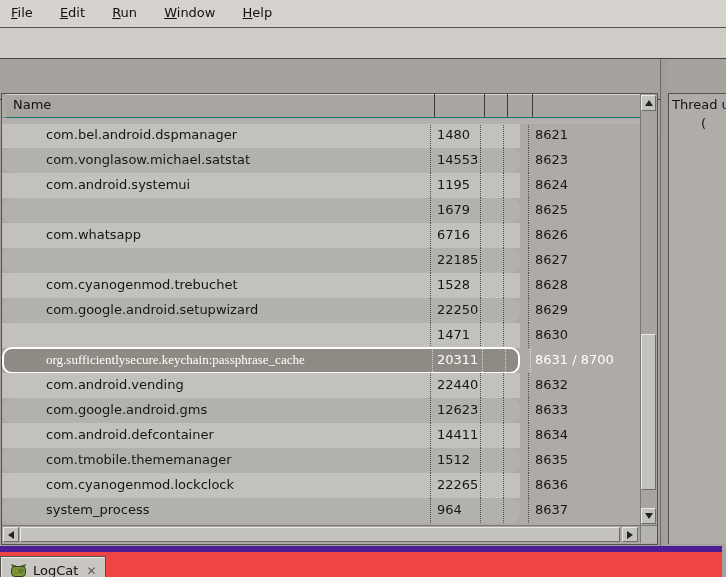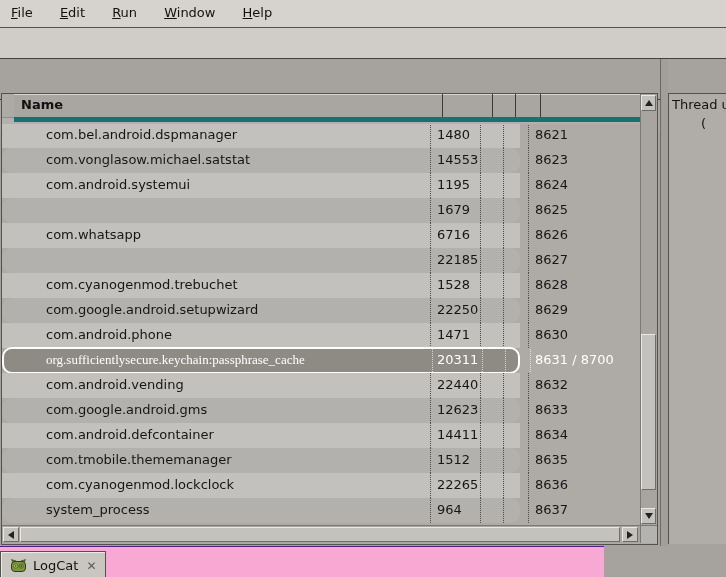--- a/index.html
+++ b/index.html
@@ -28,21 +28,21 @@
 
   
   #devices-toolbar{position:absolute;right:6px;top:5px;height:24px;display:flex;align-items:center;gap:5px;}
   .tbtn{width:22px;height:22px;display:flex;align-items:center;justify-content:center;}
   .tbtn.hl{background:#eae8e5;border:1px solid #b8b5b0;box-sizing:border-box;}
   .tsep{width:2px;height:18px;border-left:1px solid #8f8c88;border-right:1px solid #d9d7d3;margin:0 2px;}
   .tgap{width:14px;}
 
   
   #devices-content{position:absolute;left:1px;top:34px;width:655px;height:450px;border:1px solid #54524d;background:#aeaba7;overflow:hidden;}
-  #table-header{position:absolute;left:12px;top:0;width:639px;height:23px;background:#a9a6a2;border-bottom:5px solid #0f766e;box-shadow:inset 0 1px 0 #d8d6d2;font-weight:bold;}
+  #table-header{position:absolute;left:4px;top:0;width:639px;height:23px;background:#a9a6a2;border-bottom:1px solid #0f766e;box-shadow:inset 0 1px 0 #d8d6d2;}
   #table-header .hlabel{position:absolute;left:7px;top:3px;font-size:13px;color:#111;}
   .hsep{position:absolute;top:0;width:1px;height:23px;background:#3c3a37;}
   #rows{position:absolute;left:0;top:0;width:639px;height:431px;}
   .sliver{position:absolute;left:0;top:23px;width:639px;height:6px;background:#b3b1ad;border-top:1px solid #8f8c88;}
   .trow{position:absolute;left:0;width:518px;height:25px;font-size:13px;color:#161616;}
   .trow.light{background:#c3c1bd;}
   .trow.dark{background:#b3b1ad;border-radius:10px;}
   .trow .cname{position:absolute;left:44px;top:4px;white-space:nowrap;}
   .trow .cpid{position:absolute;left:435px;top:4px;}
   .trow .cport{position:absolute;left:533px;top:4px;white-space:nowrap;}
@@ -72,21 +72,21 @@
   .arr.l{border-top:4px solid transparent;border-bottom:4px solid transparent;border-right:6px solid #222;}
   .arr.r{border-top:4px solid transparent;border-bottom:4px solid transparent;border-left:6px solid #222;}
 
   
   #threads-content{position:absolute;left:0;top:34px;width:58px;height:450px;background:#b0ada9;border-top:1px solid #54524d;border-left:1px solid #54524d;}
   #threads-content .msg1{display:block;font-size:13px;color:#141414;margin:3px 0 0 3px;white-space:nowrap;}
   #threads-content .msg2{display:block;font-size:13px;color:#141414;margin:4px 0 0 32px;white-space:nowrap;}
   #threads-view .view-tab{padding:0 6px;max-width:60px;overflow:hidden;}
 
   
-  #bottom-strip{position:absolute;left:0;top:546px;width:604px;height:31px;background:#f9a8d4;border-top:1px solid #4c1d95;box-sizing:border-box;}
+  #bottom-strip{position:absolute;left:0;top:546px;width:722px;height:31px;background:#ef4444;border-top:6px solid #4c1d95;box-sizing:border-box;}
   #logcat-tab{position:absolute;left:0;top:4px;height:27px;background:#c9c6c1;border:1px solid #54524d;border-bottom:none;display:flex;align-items:center;padding:0 9px;gap:6px;font-size:13px;color:#111;box-shadow:inset 1px 1px 0 #ecebe8;}
 
   .ic{display:block;}
 </style>
 </head>
 <body>
 
 <div id="app">
 
   <div id="menubar">
@@ -303,21 +303,20 @@
             <div class="trow dark" style="top: 204px;">
               <span class="cname">com.google.android.setupwizard</span>
               <span class="sep s1"></span>
               <span class="sep s2"></span>
               <span class="sep s3"></span>
               <span class="sep s4"></span>
               <span class="cpid">22250</span>
               <span class="cport">8629</span>
             </div>
             <div class="trow light" style="top: 229px;">
-              <span class="cname">com.android.phone</span>
               <span class="sep s1"></span>
               <span class="sep s2"></span>
               <span class="sep s3"></span>
               <span class="sep s4"></span>
               <span class="cpid">1471</span>
               <span class="cport">8630</span>
             </div>
             <div class="trow dark selected" style="top: 254px;">
               <span class="cname">org.sufficientlysecure.keychain:passphrase_cache</span>
               <span class="sep s1"></span>

